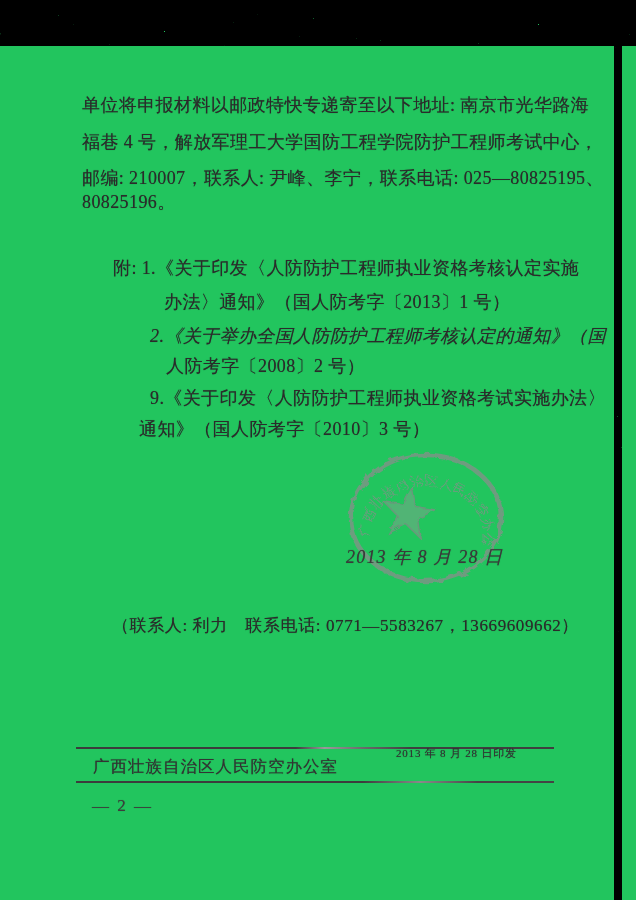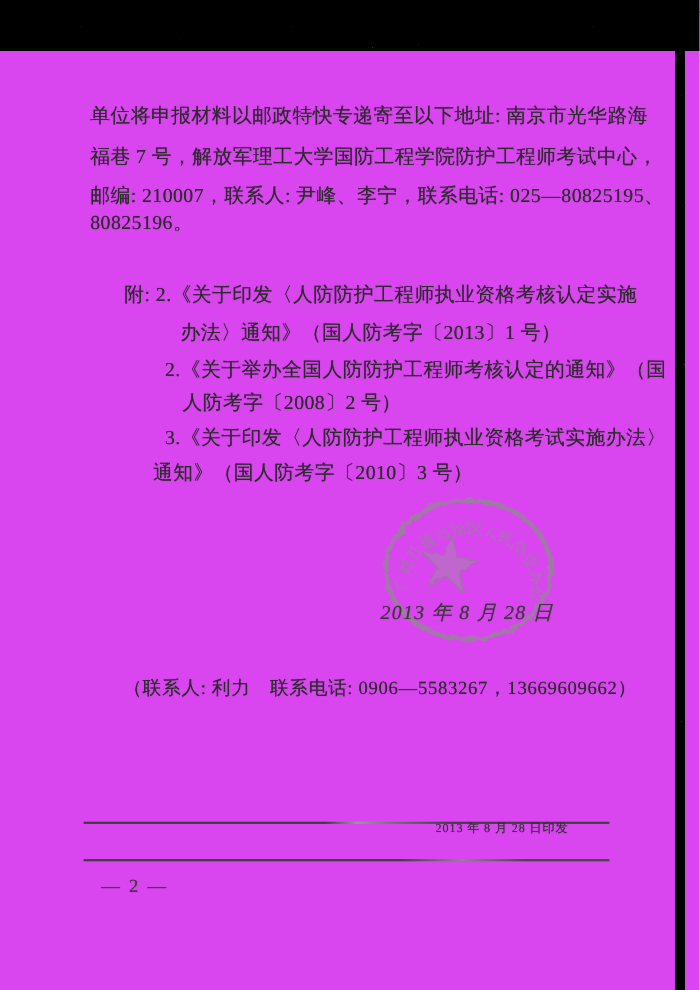--- a/index.html
+++ b/index.html
@@ -4,42 +4,42 @@
 <style>
   html, body { margin: 0; padding: 0; }
   body {
     width: 636px; height: 900px;
     background: #f2f2f0;
     font-family: "Liberation Serif", "DejaVu Serif", serif;
   }
   .page {
     position: relative;
     width: 636px; height: 900px;
-    background: #d946ef;
+    background: #22c55e;
     overflow: hidden;
     color: #282828;
   }
   .txt {
     position: absolute;
     white-space: nowrap;
     font-size: 18px;
     letter-spacing: 0.4px;
     color: #2b2b2b;
     text-shadow: 0 0 0.7px rgba(30,30,30,0.55);
     line-height: 1.2;
   }
   
   .p1 { left: 82px;  top: 95px;  }
   .p2 { left: 82px;  top: 132px; }
   .p3 { left: 82px;  top: 168px; }
   .p4 { left: 82px;  top: 192px; }
   
   .a1 { left: 113px; top: 258px; }
   .a2 { left: 164px; top: 292px; }
-  .a3 { left: 150px; top: 326px; }
+  .a3 { left: 150px; top: 326px; font-style: italic; }
   .a4 { left: 166px; top: 356px; }
   .a5 { left: 150px; top: 388px; }
   .a6 { left: 139px; top: 419px; }
 
   .seal-svg {
     position: absolute;
     left: 344px; top: 448px;
     width: 165px; height: 142px;
     opacity: 0.88;
   }
@@ -113,31 +113,31 @@
         <feTurbulence type="fractalNoise" baseFrequency="0.45" numOctaves="2" seed="4" result="n"></feTurbulence>
         <feColorMatrix in="n" type="matrix" values="0 0 0 0 0  0 0 0 0 0  0 0 0 0 0  9 9 9 0 -6.1"></feColorMatrix>
       </filter>
     </defs>
     <rect x="10" y="0" width="8" height="900" filter="url(#nz-right)"></rect>
     <rect x="0" y="0" width="28" height="12" filter="url(#nz-right)"></rect>
   </svg>
 
   <div>
     <div class="txt p1">单位将申报材料以邮政特快专递寄至以下地址: 南京市光华路海</div>
-    <div class="txt p2">福巷 7 号，解放军理工大学国防工程学院防护工程师考试中心，</div>
+    <div class="txt p2">福巷 4 号，解放军理工大学国防工程学院防护工程师考试中心，</div>
     <div class="txt p3">邮编: 210007，联系人: 尹峰、李宁，联系电话: 025—80825195、</div>
     <div class="txt p4">80825196。</div>
   </div>
 
   <div>
-    <div class="txt a1">附: 2.《关于印发〈人防防护工程师执业资格考核认定实施</div>
+    <div class="txt a1">附: 1.《关于印发〈人防防护工程师执业资格考核认定实施</div>
     <div class="txt a2">办法〉通知》（国人防考字〔2013〕1 号）</div>
     <div class="txt a3">2.《关于举办全国人防防护工程师考核认定的通知》（国</div>
     <div class="txt a4">人防考字〔2008〕2 号）</div>
-    <div class="txt a5">3.《关于印发〈人防防护工程师执业资格考试实施办法〉</div>
+    <div class="txt a5">9.《关于印发〈人防防护工程师执业资格考试实施办法〉</div>
     <div class="txt a6">通知》（国人防考字〔2010〕3 号）</div>
   </div>
 
   <svg class="seal-svg" viewBox="0 0 165 142" aria-hidden="false">
     <defs>
       <filter id="seal-rough" x="-15%" y="-15%" width="130%" height="130%">
         <feTurbulence type="fractalNoise" baseFrequency="0.12" numOctaves="3" seed="7" result="t"></feTurbulence>
         <feDisplacementMap in="SourceGraphic" in2="t" scale="6"></feDisplacementMap>
       </filter>
       <path id="seal-arc" d="M 25,94 A 58,50 0 1 1 140,94" fill="none"></path>
@@ -146,21 +146,22 @@
       <ellipse cx="82" cy="70" rx="75" ry="63" fill="none" stroke="#8d8d8d" stroke-width="4.5"></ellipse>
       <polygon points="64,39 70.2,57.4 89.7,57.7 74.1,69.3 79.9,87.8 64,76.6 48.1,87.8 53.9,69.3 38.3,57.7 57.8,57.4" transform="rotate(9 64 66)" fill="#9a9a9a" fill-opacity="0.55" stroke="#878787" stroke-width="1.4"></polygon>
       <text font-family="Liberation Serif, DejaVu Serif, serif" font-size="13" fill="#8c8c8c" letter-spacing="1">
         <textPath href="#seal-arc" startOffset="3%">广西壮族自治区人民防空办公室</textPath>
       </text>
     </g>
   </svg>
 
   <div class="txt issue-date">2013 年 8 月 28 日</div>
 
-  <div class="txt contact">（联系人: 利力　联系电话: 0906—5583267，13669609662）</div>
+  <div class="txt contact">（联系人: 利力　联系电话: 0771—5583267，13669609662）</div>
 
   <div class="rule rule-top"></div>
+  <div class="txt footer-org">广西壮族自治区人民防空办公室</div>
   <div class="txt footer-date">2013 年 8 月 28 日印发</div>
   <div class="rule rule-bottom"></div>
 
   <div class="txt page-number">— 2 —</div>
 
 </div>
 
 </body></html>

